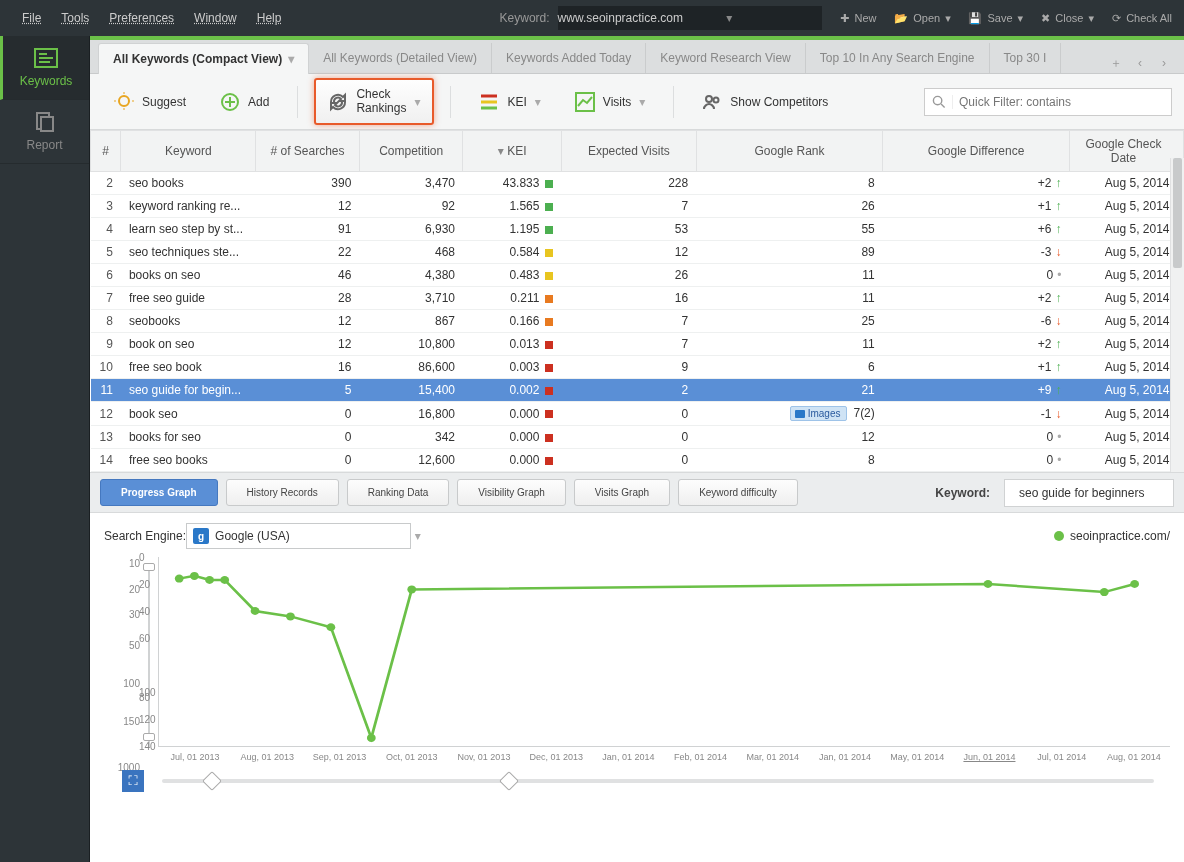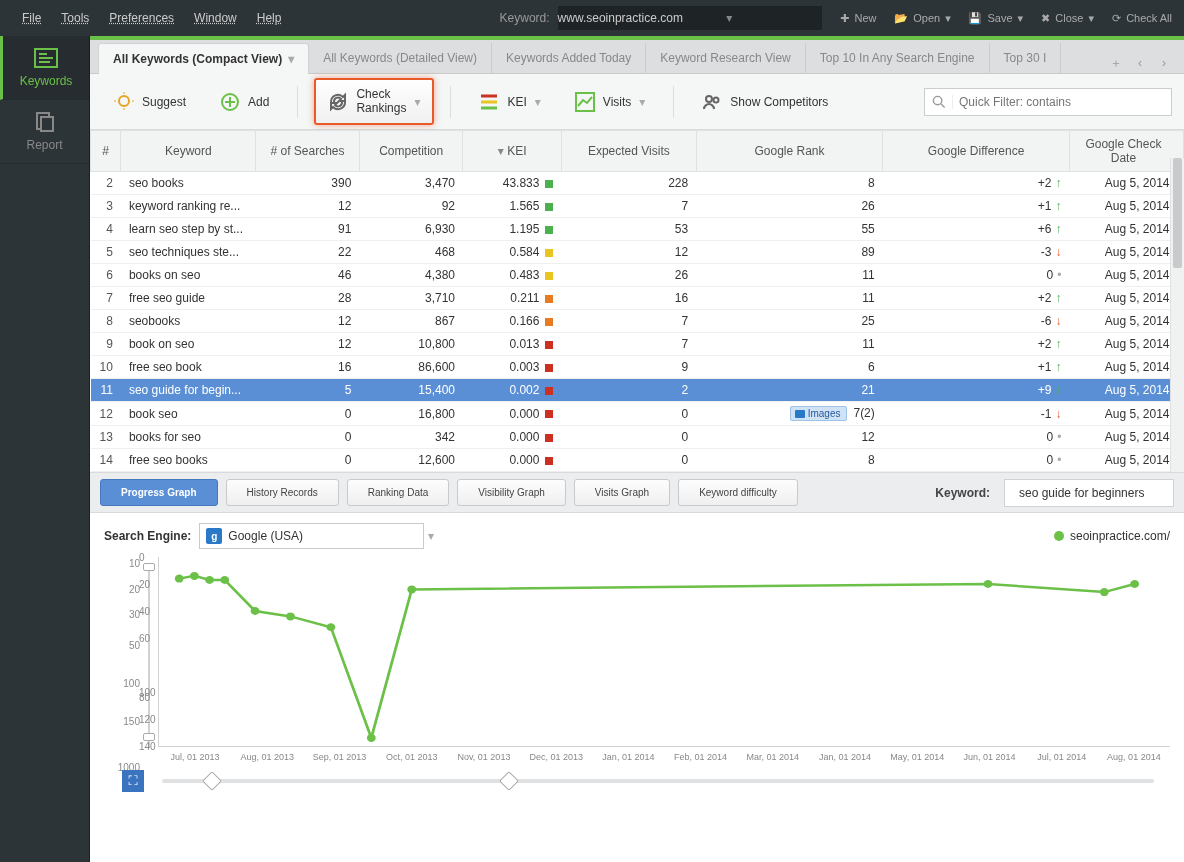--- a/index.html
+++ b/index.html
@@ -71,21 +71,21 @@
 
 .subtabs { height: 40px; background: #ebedee; display: flex; align-items: center; padding: 6px 10px; gap: 8px; border-top: 1px solid #d8dadb; }
 .subtab { padding: 7px 20px; background: linear-gradient(#fdfdfd,#efefef); border: 1px solid #c8cacb; border-radius: 3px; cursor: pointer; color: #444; font-size: 10px; }
 .subtab.active { background: #5a8fd6; color: #fff; border-color: #4578bf; font-weight: bold; }
 .kw-label { margin-left: auto; font-weight: bold; color: #444; }
 .kw-value { background: #fff; border: 1px solid #d0d2d3; padding: 6px 14px; margin-left: 6px; width: 170px; }
 
 
 .chart-area { flex: 1; background: #fff; margin: 0 0 0 0; border-top: 1px solid #d8dadb; padding: 10px 14px 6px 14px; position: relative; }
 .chart-head { display: flex; align-items: center; font-size: 12px; margin-bottom: 8px; }
-.se-label { font-weight: bold; margin-right: 8px; }
+.se-label { font-weight: normal; }
 .se-select { border: 1px solid #c8cacb; padding: 4px 120px 4px 6px; background: #fff; display: flex; align-items: center; gap: 6px; }
 .legend { margin-left: auto; display: flex; align-items: center; gap: 6px; }
 .legend-dot { width: 10px; height: 10px; background: #6bc048; border-radius: 50%; }
 
 .chart-body { position: relative; height: 210px; display: flex; }
 .y-outer { width: 40px; position: relative; }
 .y-outer .tick { position: absolute; right: 4px; font-size: 10px; color: #888; transform: translateY(-50%); }
 .y-slider { width: 10px; position: relative; margin: 6px 4px 20px 0; }
 .y-slider .rail { position: absolute; left: 4px; top: 0; bottom: 0; width: 2px; background: #d0d2d3; }
 .y-slider .knob { position: absolute; left: -1px; width: 12px; height: 8px; background: #fff; border: 1px solid #aaa; border-radius: 2px; }
@@ -482,21 +482,21 @@
             <span class="xtick" style="left: 10.7143%;">Aug, 01 2013</span>
             <span class="xtick" style="left: 17.8571%;">Sep, 01 2013</span>
             <span class="xtick" style="left: 25%;">Oct, 01 2013</span>
             <span class="xtick" style="left: 32.1429%;">Nov, 01 2013</span>
             <span class="xtick" style="left: 39.2857%;">Dec, 01 2013</span>
             <span class="xtick" style="left: 46.4286%;">Jan, 01 2014</span>
             <span class="xtick" style="left: 53.5714%;">Feb, 01 2014</span>
             <span class="xtick" style="left: 60.7143%;">Mar, 01 2014</span>
             <span class="xtick" style="left: 67.8571%;">Jan, 01 2014</span>
             <span class="xtick" style="left: 75%;">May, 01 2014</span>
-            <span class="xtick" style="left: 82.1429%;">Jun, 01 2014</span>
+            <span class="xtick" style="left: 82.1429%; text-decoration: underline;">Jun, 01 2014</span>
             <span class="xtick" style="left: 89.2857%;">Jul, 01 2014</span>
             <span class="xtick" style="left: 96.4286%;">Aug, 01 2014</span>
           </div>
       </div>
 
       <div class="x-slider">
         <div class="expand-btn">⛶</div>
         <div class="x-rail">
           <div class="x-knob" style="left:5%"></div>
           <div class="x-knob" style="left:35%"></div>

